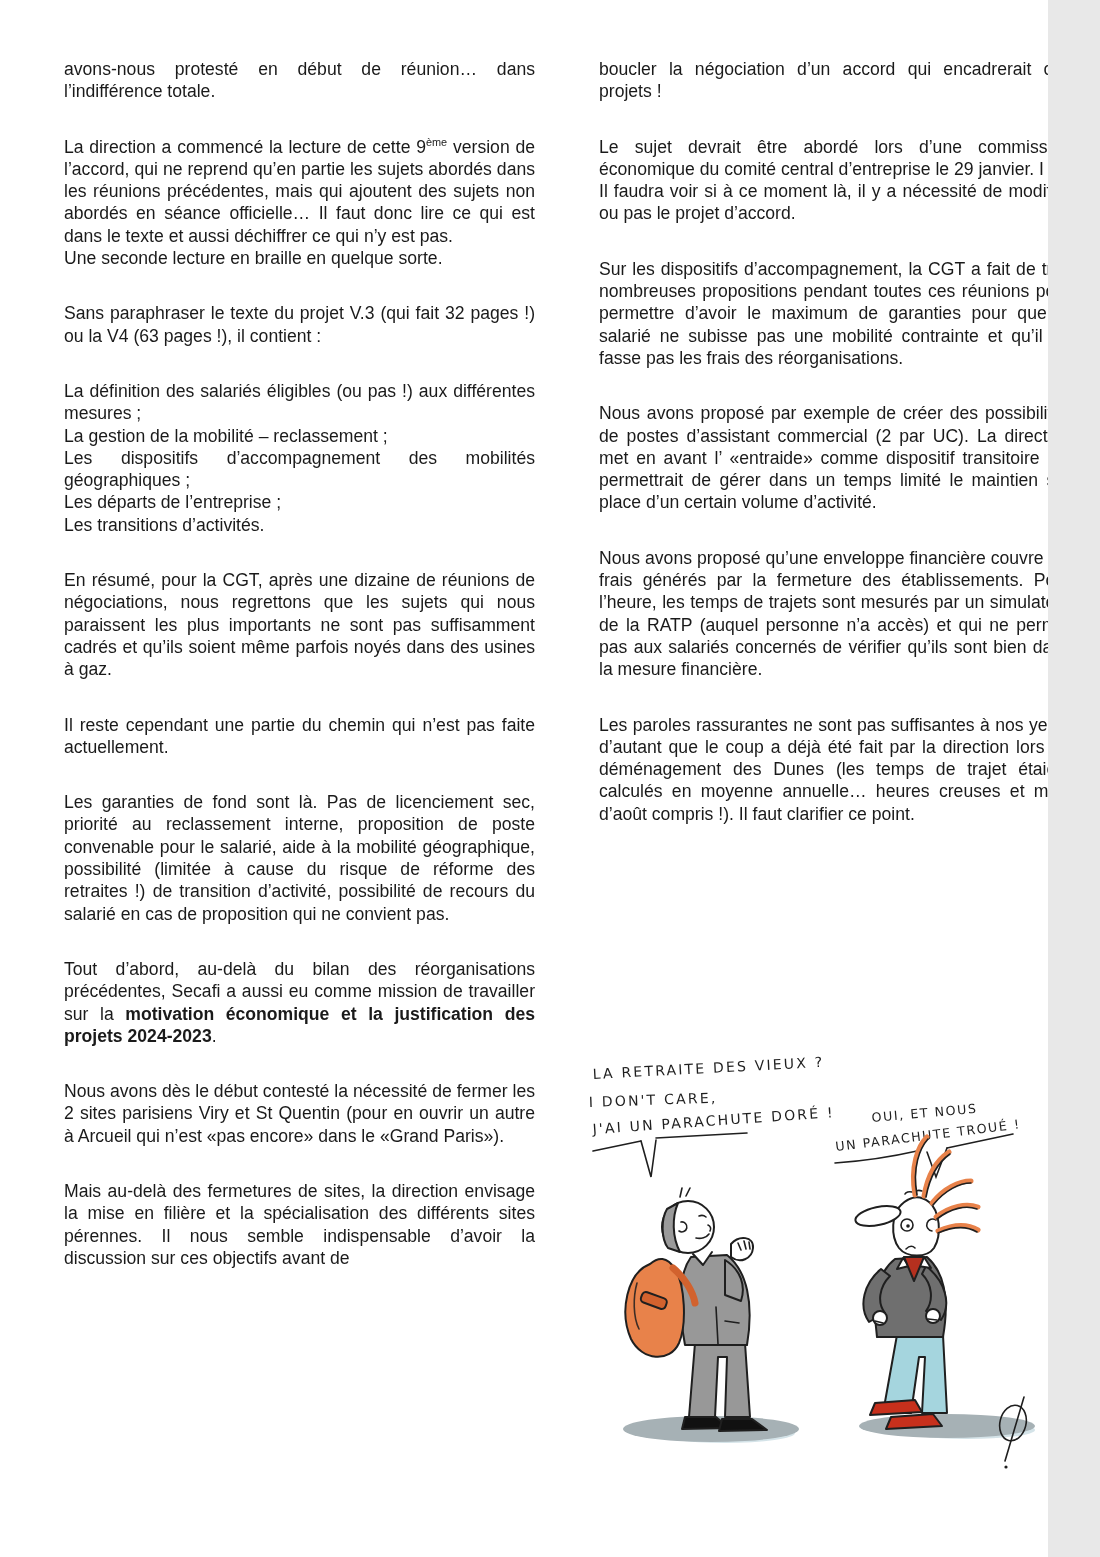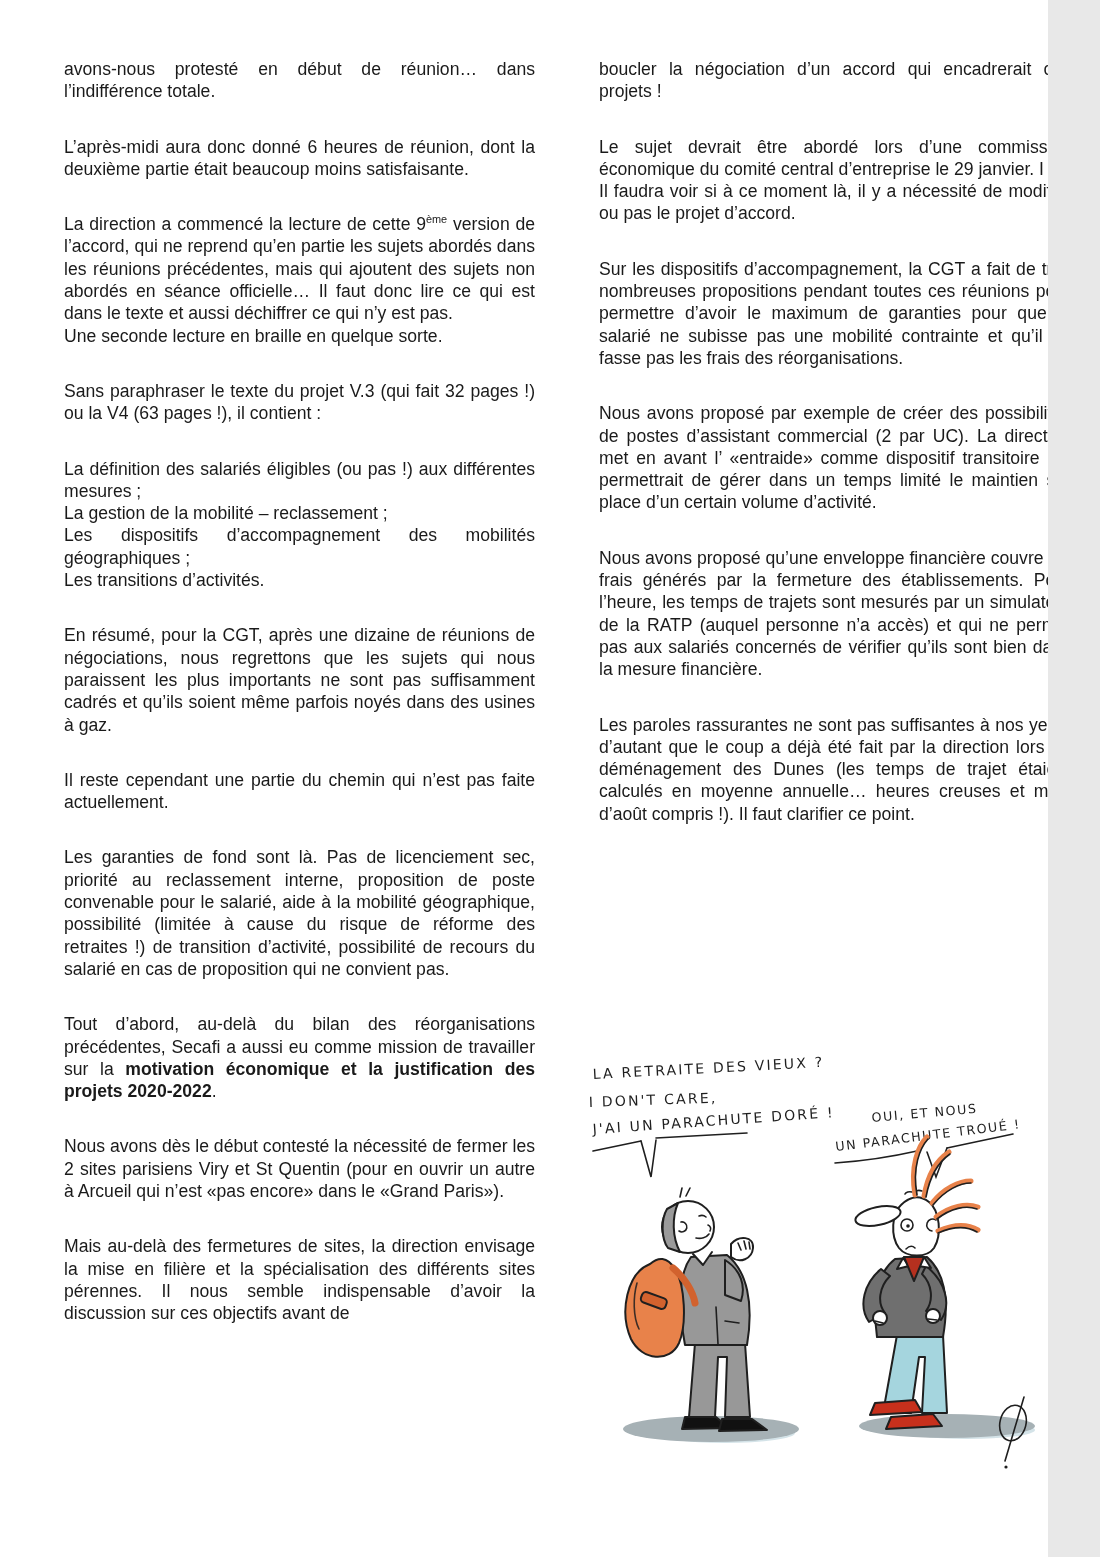--- a/index.html
+++ b/index.html
@@ -37,36 +37,36 @@
     font-size:12.6px;letter-spacing:1.6px;fill:#1f1f1f;
   }
 </style>
 </head>
 <body>
 
 <div class="page">
 
   <div class="col col-left">
     <p class="para">avons-nous protesté en début de réunion… dans l’indifférence totale.</p>
-    <p class="para">L’après-midi aura donc donné 6 heures de réunion, dont la deuxième partie était beaucoup moins satisfaisante.</p>
     <div class="group">
       <p class="para"><span>La direction a commencé la lecture de cette 9</span><sup class="sup">ème</sup><span> version de l’accord, qui ne reprend qu’en partie les sujets abordés dans les réunions précédentes, mais qui ajoutent des sujets non abordés en séance officielle… Il faut donc lire ce qui est dans le texte et aussi déchiffrer ce qui n’y est pas.</span></p>
       <p class="para">Une seconde lecture en braille en quelque sorte.</p>
     </div>
     <p class="para mt">Sans paraphraser le texte du projet V.3 (qui fait 32 pages !) ou la V4 (63 pages !), il contient :</p>
     <div class="group">
       <p class="para">La définition des salariés éligibles (ou pas !) aux différentes mesures ;</p>
       <p class="para">La gestion de la mobilité – reclassement ;</p>
       <p class="para">Les dispositifs d’accompagnement des mobilités géographiques ;</p>
+      <p class="para">Les départs de l’entreprise ;</p>
       <p class="para">Les transitions d’activités.</p>
     </div>
     <p class="para">En résumé, pour la CGT, après une dizaine de réunions de négociations, nous regrettons que les sujets qui nous paraissent les plus importants ne sont pas suffisamment cadrés et qu’ils soient même parfois noyés dans des usines à gaz.</p>
     <p class="para">Il reste cependant une partie du chemin qui n’est pas faite actuellement.</p>
     <p class="para">Les garanties de fond sont là. Pas de licenciement sec, priorité au reclassement interne, proposition de poste convenable pour le salarié, aide à la mobilité géographique, possibilité (limitée à cause du risque de réforme des retraites !) de transition d’activité, possibilité de recours du salarié en cas de proposition qui ne convient pas.</p>
-    <p class="para"><span>Tout d’abord, au-delà du bilan des réorganisations précédentes, Secafi a aussi eu comme mission de travailler sur la </span><b>motivation économique et la justification des projets 2020-2022</b><span>.</span></p>
+    <p class="para"><span>Tout d’abord, au-delà du bilan des réorganisations précédentes, Secafi a aussi eu comme mission de travailler sur la </span><b>motivation économique et la justification des projets 2024-2023</b><span>.</span></p>
     <p class="para">Nous avons dès le début contesté la nécessité de fermer les 2 sites parisiens Viry et St Quentin (pour en ouvrir un autre à Arcueil qui n’est «pas encore» dans le «Grand Paris»).</p>
     <p class="para">Mais au-delà des fermetures de sites, la direction envisage la mise en filière et la spécialisation des différents sites pérennes. Il nous semble indispensable d’avoir la discussion sur ces objectifs avant de</p>
   </div>
 
   <div class="col col-right">
     <p class="para">boucler la négociation d’un accord qui encadrerait ces projets !</p>
     <div class="group">
       <p class="para">Le sujet devrait être abordé lors d’une commission économique du comité central d’entreprise le 29 janvier. I</p>
       <p class="para">Il faudra voir si à ce moment là, il y a nécessité de modifier ou pas le projet d’accord.</p>
     </div>

